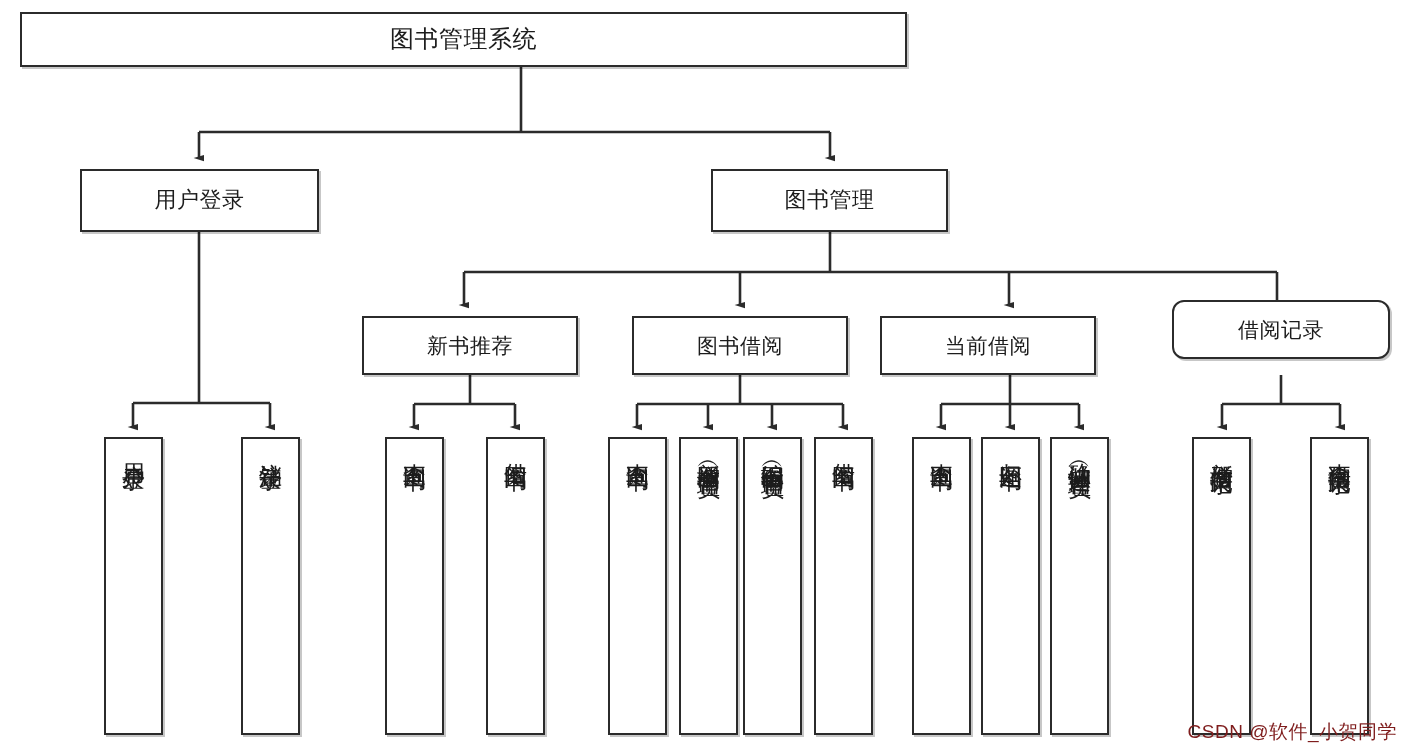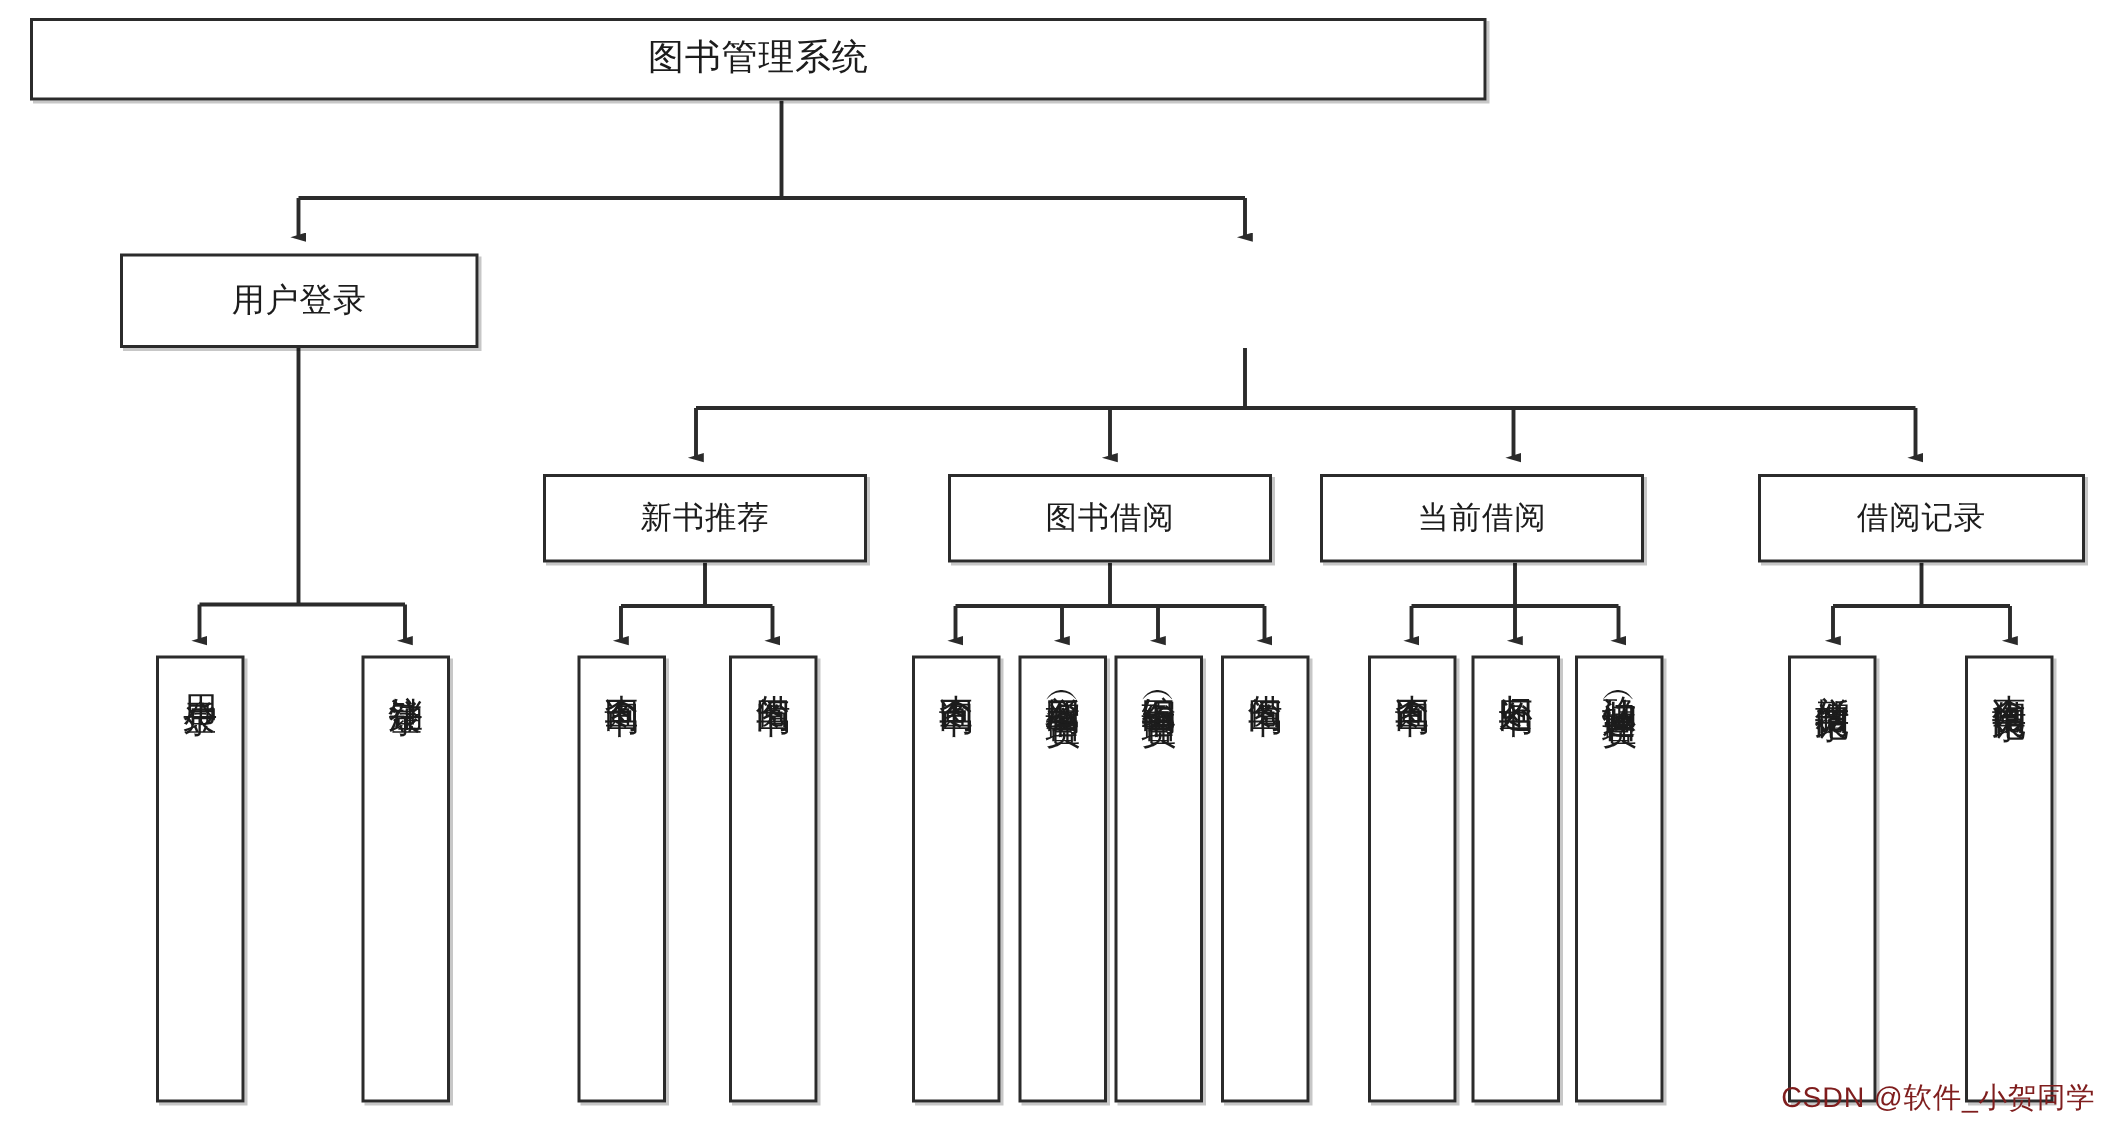--- a/index.html
+++ b/index.html
@@ -119,38 +119,41 @@
       <path d="M1010,404 L1010,427" marker-end="url(#arrow)"></path>
       <path d="M1079,404 L1079,427" marker-end="url(#arrow)"></path>
 
       <path d="M1281,375 L1281,404"></path>
       <path d="M1222,404 L1340,404"></path>
       <path d="M1222,404 L1222,427" marker-end="url(#arrow)"></path>
       <path d="M1340,404 L1340,427" marker-end="url(#arrow)"></path>
     </g>
   </svg>
 
-  <div class="node root" style="left:20px; top:12px; width:971px; height:55px;">
+  <div class="node root" style="left:20px; top:12px; width:887px; height:55px;">
     <span class="label">图书管理系统</span>
   </div>
 
   <div class="node level2" style="left:80px; top:169px; width:239px; height:63px;">
     <span class="label">用户登录</span>
   </div>
+  <div class="node level2" style="left:711px; top:169px; width:237px; height:63px;">
+    <span class="label">图书管理</span>
+  </div>
 
   <div class="node level3" style="left:632px; top:316px; width:216px; height:59px;">
     <span class="label">图书借阅</span>
   </div>
   <div class="node level3" style="left:362px; top:316px; width:216px; height:59px;">
     <span class="label">新书推荐</span>
   </div>
   <div class="node level3" style="left:880px; top:316px; width:216px; height:59px;">
     <span class="label">当前借阅</span>
   </div>
-  <div class="node level3" style="left:1172px; top:316px; width:218px; height:59px;">
+  <div class="node level3" style="left:1172px; top:300px; width:218px; height:59px;border-radius:12px;">
     <span class="label">借阅记录</span>
   </div>
 
   <div class="node leaf" style="left:104px; top:437px; width:59px; height:298px;">
     <span class="label">用户登录</span>
   </div>
   <div class="node leaf" style="left:241px; top:437px; width:59px; height:298px;">
     <span class="label">注销登录</span>
   </div>
 

